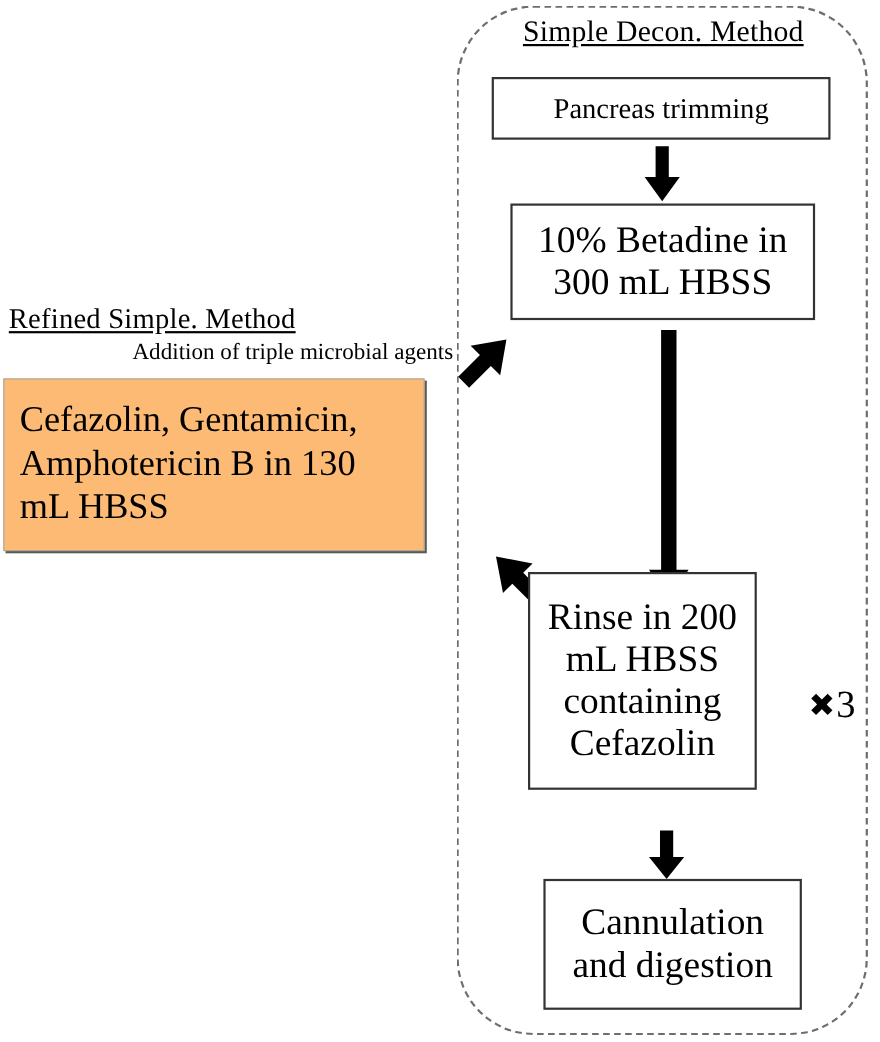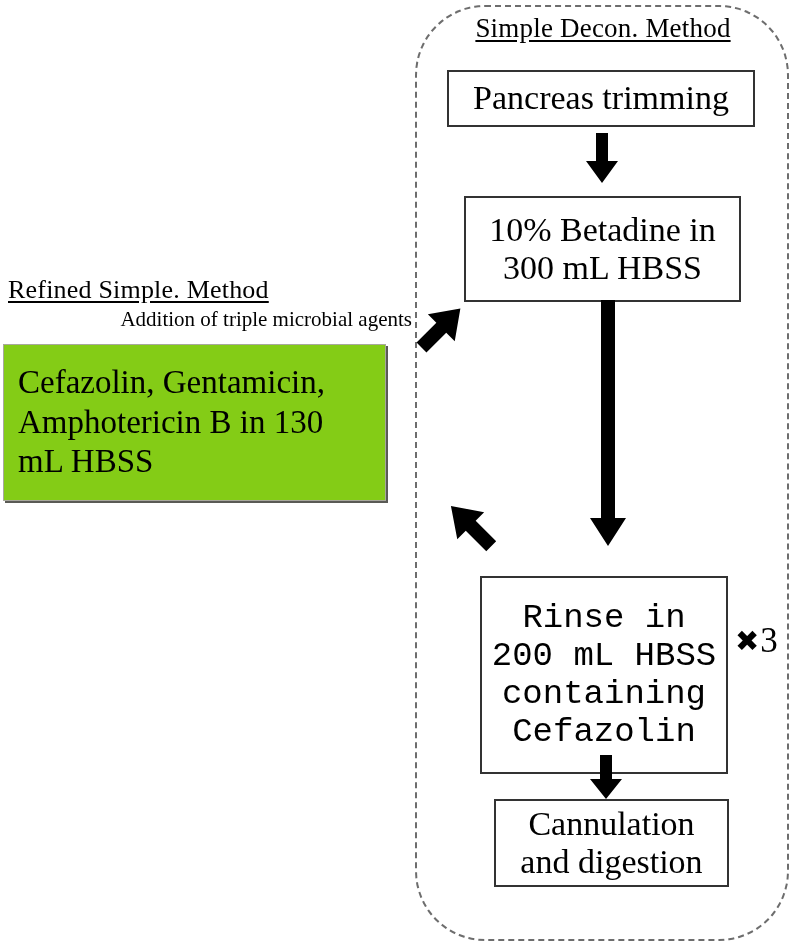--- a/index.html
+++ b/index.html
@@ -75,34 +75,34 @@
     background: #ffffff;
     border: 2px solid #333333;
     display: flex;
     align-items: center;
     justify-content: center;
     text-align: center;
     font-size: 34px;
     line-height: 1.12;
     padding: 2px 6px;
   }
-  #box-pancreas   { left: 447px; top: 70px;  width: 308px; height: 57px;  font-size: 34px; }
-  #box-betadine   { left: 464px; top: 196px; width: 277px; height: 106px; }
-  #box-rinse      { left: 480px; top: 576px; width: 248px; height: 198px; font-family: Liberation Mono, monospace; }
-  #box-cannulate  { left: 494px; top: 799px; width: 235px; height: 88px; }
+  #box-pancreas   { left: 447px; top: 70px;  width: 308px; height: 57px;  font-size: 26px; }
+  #box-betadine   { left: 464px; top: 185px; width: 277px; height: 106px; }
+  #box-rinse      { left: 480px; top: 520px; width: 208px; height: 198px; }
+  #box-cannulate  { left: 494px; top: 799px; width: 235px; height: 119px; }
 
   
   #box-agents {
     position: absolute;
     left: 3px;
     top: 344px;
     width: 383px;
     height: 157px;
     box-sizing: border-box;
-    background: #84cc16;
+    background: #fdba74;
     border: 1px solid #a8a89c;
     box-shadow: 2px 2px 0 0 #5a5a55;
     display: flex;
     align-items: center;
     justify-content: flex-start;
     padding: 4px 14px;
     font-size: 33px;
     line-height: 1.2;
     text-align: left;
   }

